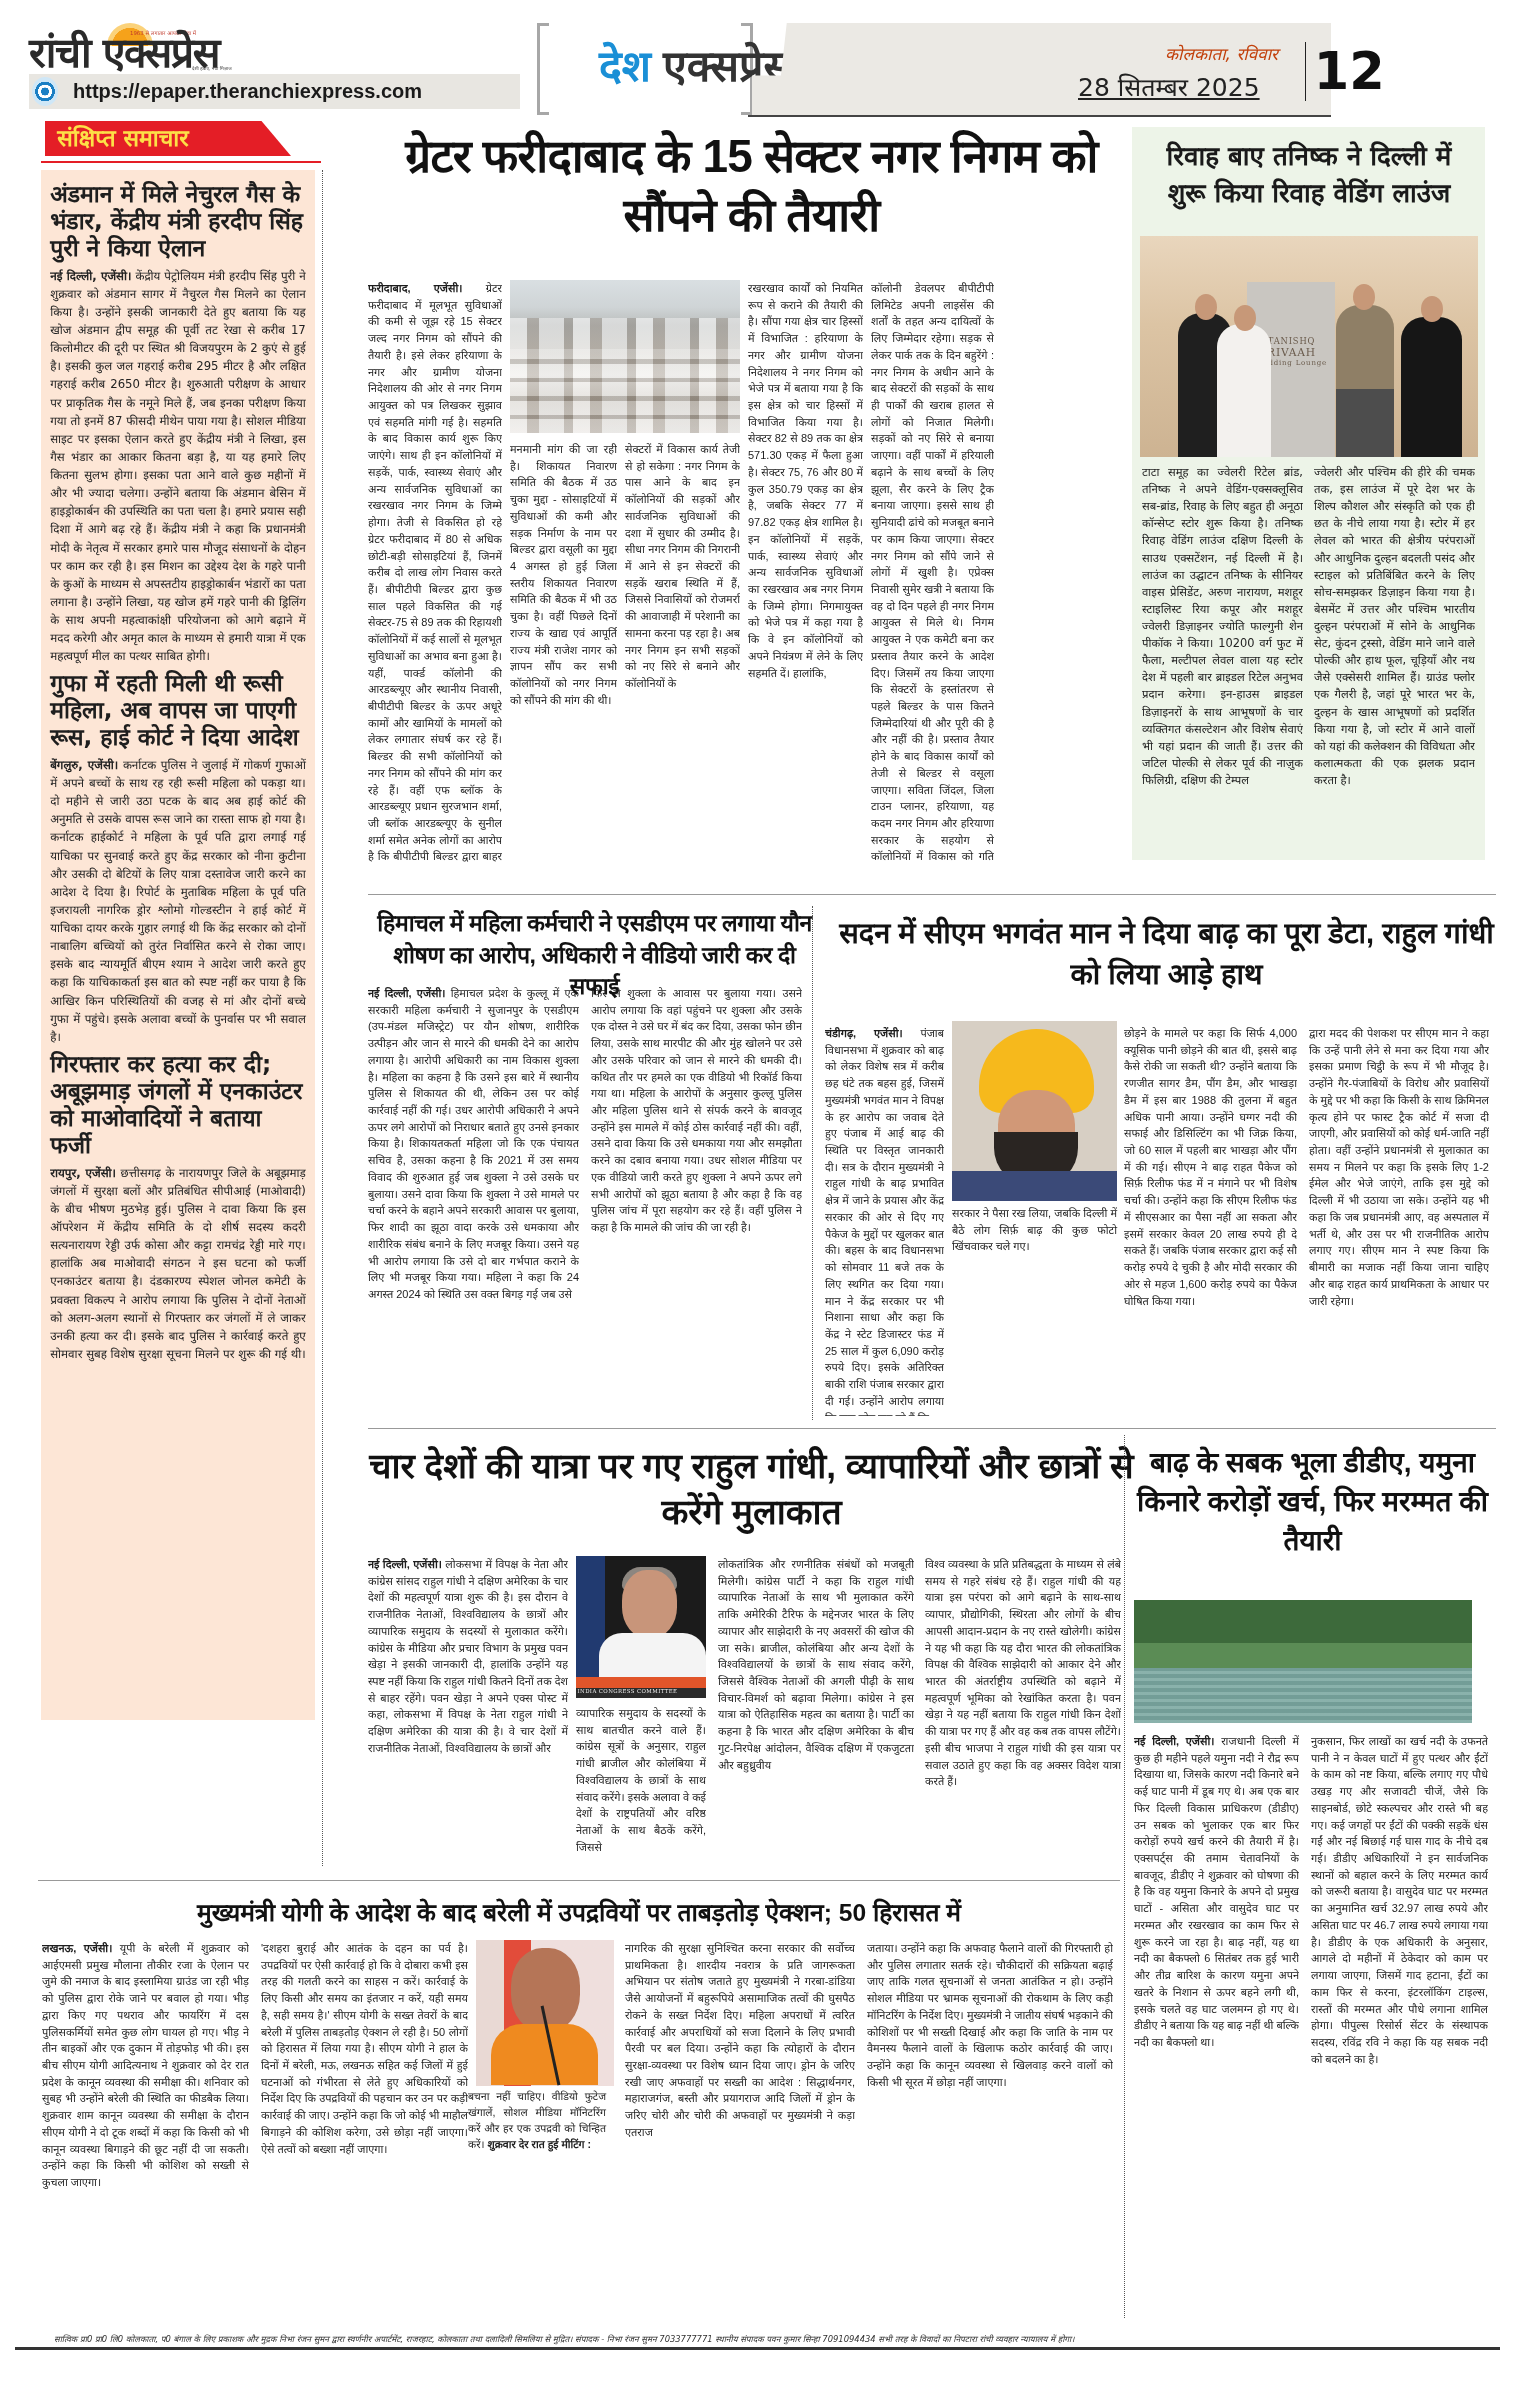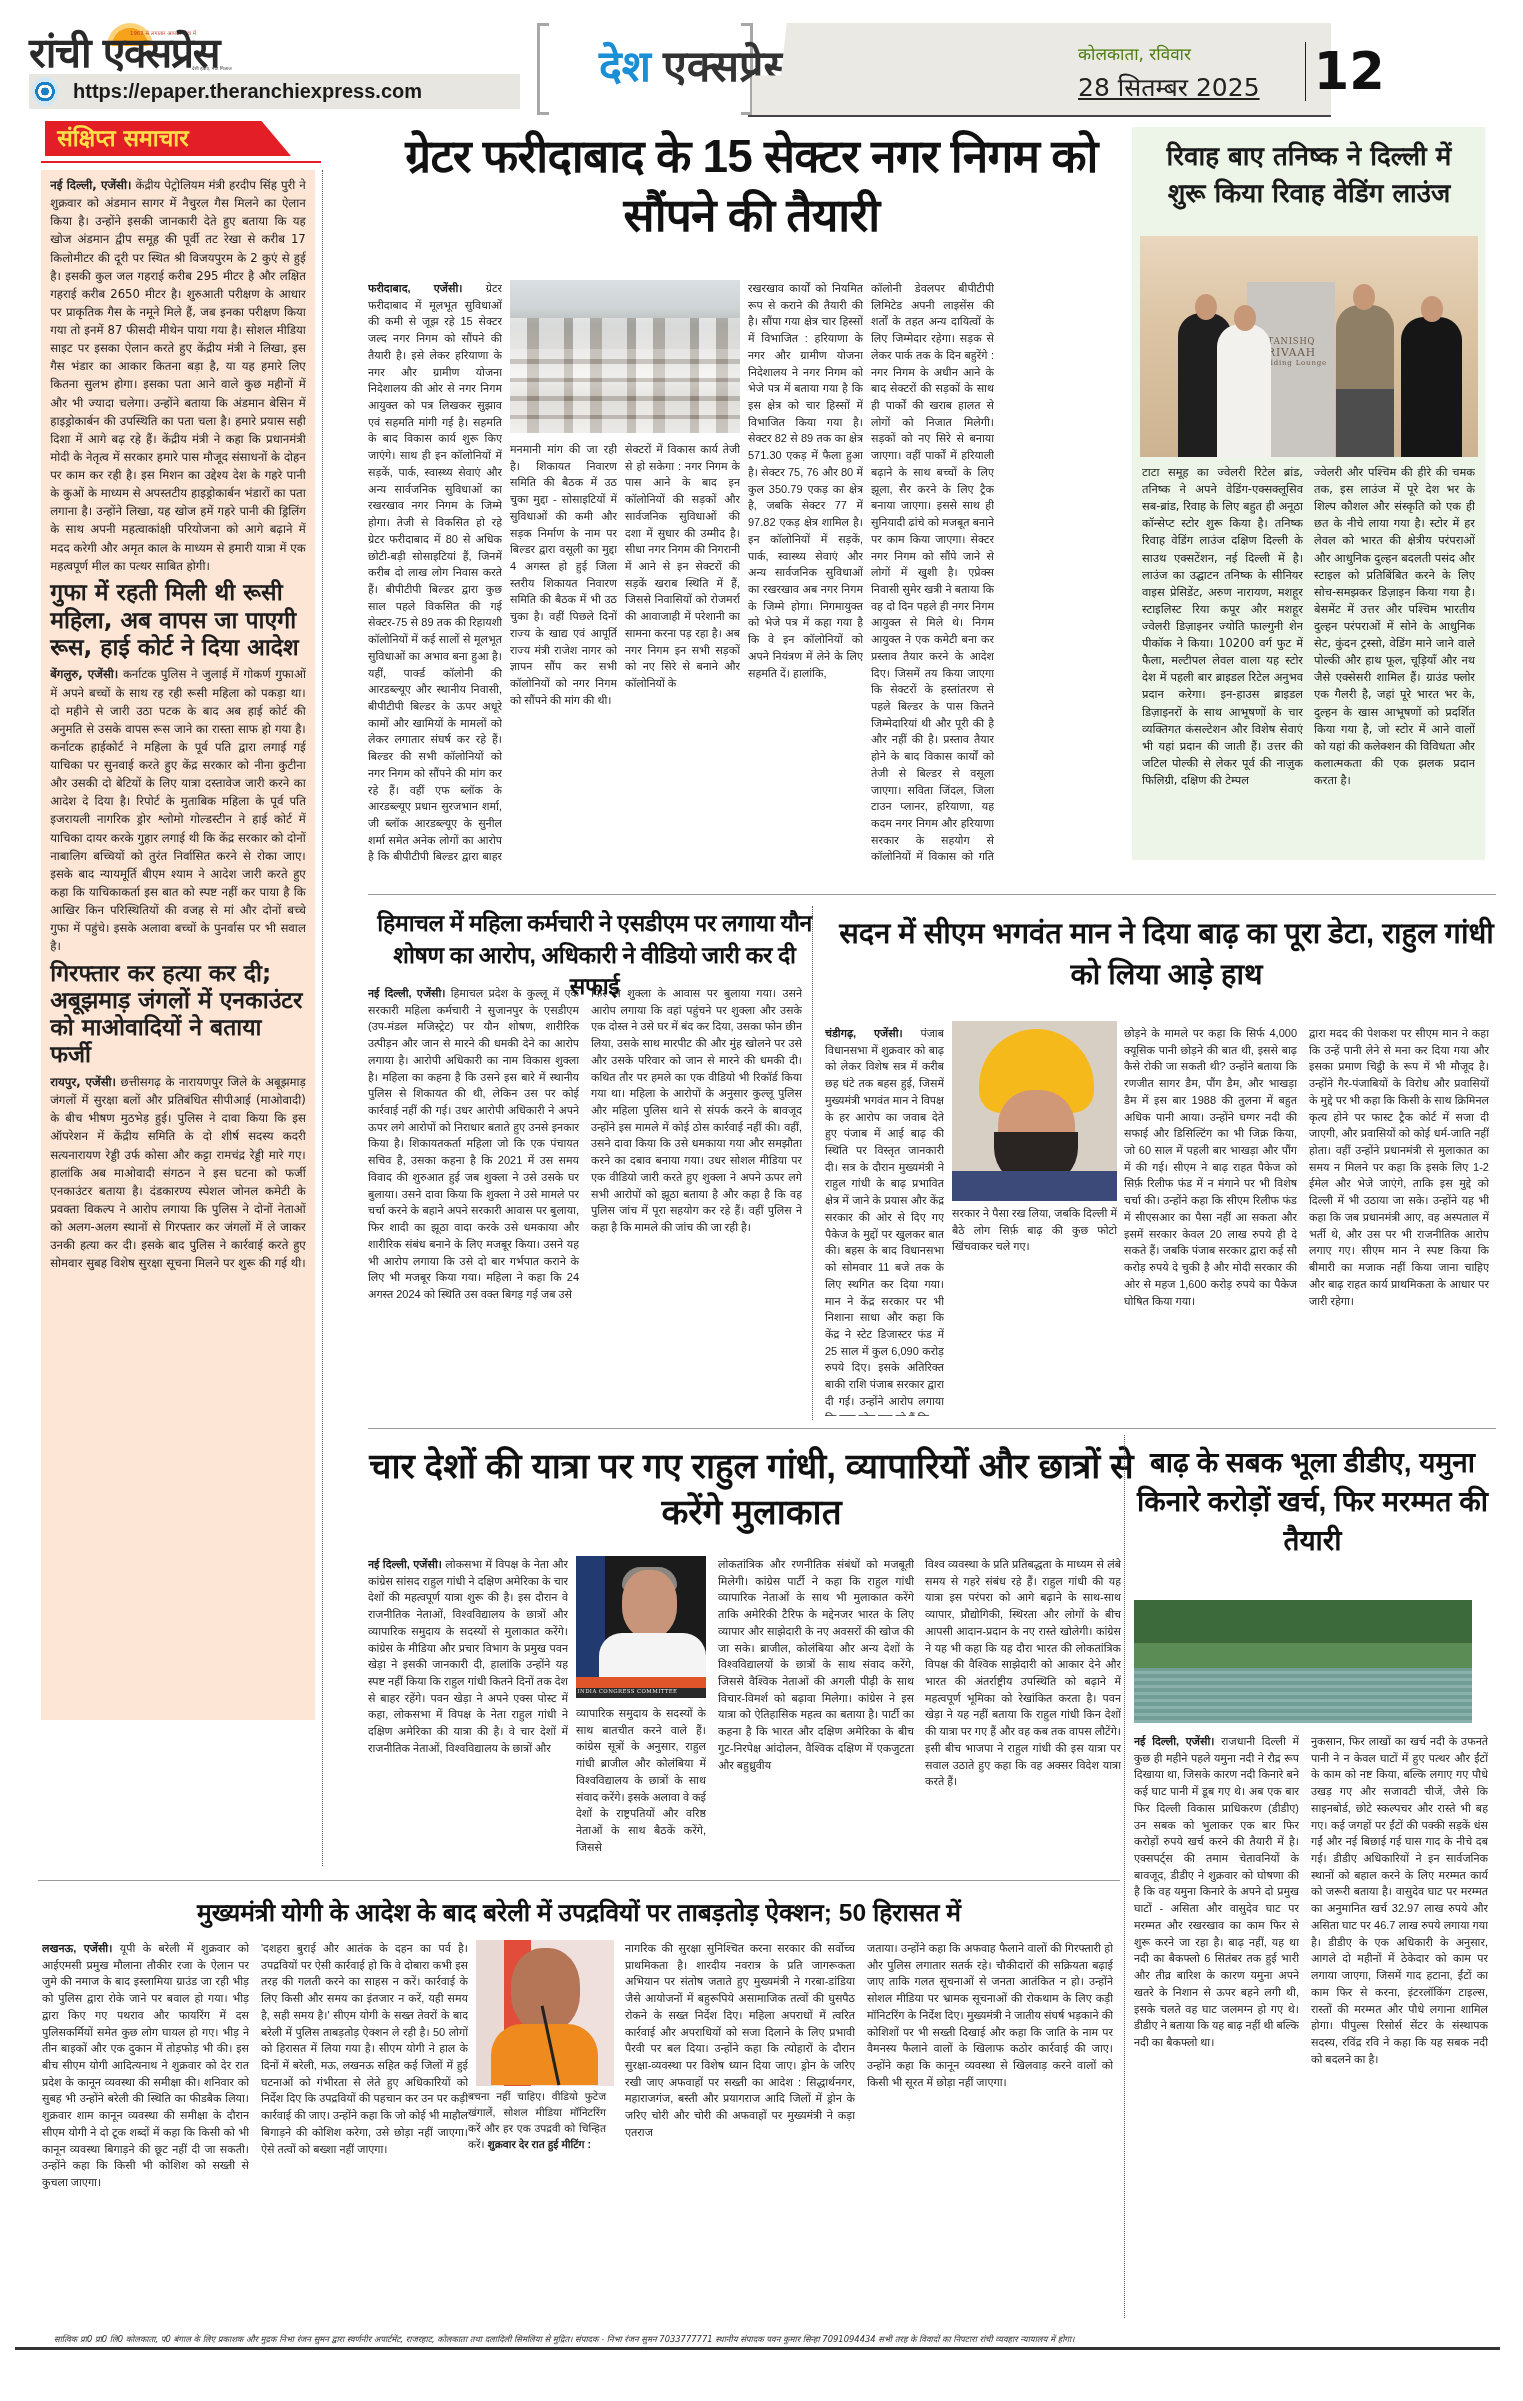--- a/index.html
+++ b/index.html
@@ -15,21 +15,21 @@
   .url-icon { left: 32px; top: 77px; width: 26px; height: 29px; border-radius: 50%; background: radial-gradient(circle, #1b7fc4 0 20%, #fff 21% 35%, #1b7fc4 36% 50%, #cfe7f7 51% 100%); }
   .url-text { left: 63px; top: 80px; font-size: 20px; font-weight: bold; color: #1a1a1a; font-family: "Liberation Sans", sans-serif; margin-left: 10px; }
   .section-bracket { top: 23px; width: 12.3px; height: 92px; border: 3.8px solid #a7a7a7; }
   .section-bracket.l { left: 537px; border-right: none; }
   .section-bracket.r { left: 741px; border-left: none; }
   .section-title { left: 599px; top: 35px; font-size: 43px; font-weight: bold; font-family: "Liberation Sans", sans-serif; }
   .section-title .blue { color: #1a8fd6; }
   .section-title .dark { color: #333; }
   .dateline-bg { left: 752px; top: 23px; width: 579px; height: 92px; background: #ebe9e4; clip-path: polygon(6% 0, 100% 0, 100% 100%, 0 100%, 0 57%, 5% 57%); }
   .dateline-rule { left: 748px; top: 115px; width: 583px; height: 2.3px; background: #444; }
-  .dateline-city { left: 1078px; top: 42px; font-size: 17px; color: #4d7c0f; width: 200px; }
+  .dateline-city { left: 1078px; top: 42px; font-size: 17px; color: #c2410c; text-align: right; width: 200px; font-style: italic; }
   .dateline-date { left: 1078px; top: 69px; font-size: 25px; color: #222; text-align: left; width: 200px; text-decoration: underline; }
   .page-num { left: 1305px; top: 42px; font-size: 51px; font-weight: bold; color: #111; border-left: 1.5px solid #222; padding-left: 7.7px; }
   
   .brief-tag { left: 45px; top: 121px; width: 246px; height: 35px; background: #e41e26; clip-path: polygon(0 0, 88% 0, 100% 100%, 0 100%); color: #fde047; font-size: 23px; font-weight: bold; padding-left: 12.3px; line-height: 35px; }
   .brief-rule { left: 41px; top: 161px; width: 280px; height: 2.3px; background: #e41e26; }
   .brief-col { left: 41px; top: 170px; width: 274px; height: 1550px; background: #fde6d6; padding: 6.1px 9.2px; }
   .brief-col h2 { font-size: 23px; font-weight: bold; line-height: 1.18; margin: 4.6px 0 4.6px; color: #1e1e1e; }
   .brief-col p { font-size: 11.7px; line-height: 1.55; text-align: justify; color: #222; }
   .brief-col p b { font-weight: bold; }
   .vdots { width: 0; border-left: 1.5px dotted #555; }
@@ -108,20 +108,21 @@
 <div class="abs dateline-bg"></div>
 <div class="abs dateline-rule"></div>
 <div class="abs dateline-city">कोलकाता, रविवार</div>
 <div class="abs dateline-date">28 सितम्बर 2025</div>
 <div class="abs page-num">12</div>
 
 <div class="abs brief-tag">संक्षिप्त समाचार</div>
 <div class="abs brief-rule"></div>
 <div class="abs brief-col">
   <article>
+    <h2>अंडमान में मिले नेचुरल गैस के भंडार, केंद्रीय मंत्री हरदीप सिंह पुरी ने किया ऐलान</h2>
     <p><b>नई दिल्ली, एजेंसी।</b> <span>केंद्रीय पेट्रोलियम मंत्री हरदीप सिंह पुरी ने शुक्रवार को अंडमान सागर में नैचुरल गैस मिलने का ऐलान किया है। उन्होंने इसकी जानकारी देते हुए बताया कि यह खोज अंडमान द्वीप समूह की पूर्वी तट रेखा से करीब 17 किलोमीटर की दूरी पर स्थित श्री विजयपुरम के 2 कुएं से हुई है। इसकी कुल जल गहराई करीब 295 मीटर है और लक्षित गहराई करीब 2650 मीटर है। शुरुआती परीक्षण के आधार पर प्राकृतिक गैस के नमूने मिले हैं, जब इनका परीक्षण किया गया तो इनमें 87 फीसदी मीथेन पाया गया है। सोशल मीडिया साइट पर इसका ऐलान करते हुए केंद्रीय मंत्री ने लिखा, इस गैस भंडार का आकार कितना बड़ा है, या यह हमारे लिए कितना सुलभ होगा। इसका पता आने वाले कुछ महीनों में और भी ज्यादा चलेगा। उन्होंने बताया कि अंडमान बेसिन में हाइड्रोकार्बन की उपस्थिति का पता चला है। हमारे प्रयास सही दिशा में आगे बढ़ रहे हैं। केंद्रीय मंत्री ने कहा कि प्रधानमंत्री मोदी के नेतृत्व में सरकार हमारे पास मौजूद संसाधनों के दोहन पर काम कर रही है। इस मिशन का उद्देश्य देश के गहरे पानी के कुओं के माध्यम से अपस्तटीय हाइड्रोकार्बन भंडारों का पता लगाना है। उन्होंने लिखा, यह खोज हमें गहरे पानी की ड्रिलिंग के साथ अपनी महत्वाकांक्षी परियोजना को आगे बढ़ाने में मदद करेगी और अमृत काल के माध्यम से हमारी यात्रा में एक महत्वपूर्ण मील का पत्थर साबित होगी।</span></p>
   </article>
   <article>
     <h2>गुफा में रहती मिली थी रूसी महिला, अब वापस जा पाएगी रूस, हाई कोर्ट ने दिया आदेश</h2>
     <p><b>बेंगलुरु, एजेंसी।</b> <span>कर्नाटक पुलिस ने जुलाई में गोकर्ण गुफाओं में अपने बच्चों के साथ रह रही रूसी महिला को पकड़ा था। दो महीने से जारी उठा पटक के बाद अब हाई कोर्ट की अनुमति से उसके वापस रूस जाने का रास्ता साफ हो गया है। कर्नाटक हाईकोर्ट ने महिला के पूर्व पति द्वारा लगाई गई याचिका पर सुनवाई करते हुए केंद्र सरकार को नीना कुटीना और उसकी दो बेटियों के लिए यात्रा दस्तावेज जारी करने का आदेश दे दिया है। रिपोर्ट के मुताबिक महिला के पूर्व पति इजरायली नागरिक ड्रोर श्लोमो गोल्डस्टीन ने हाई कोर्ट में याचिका दायर करके गुहार लगाई थी कि केंद्र सरकार को दोनों नाबालिग बच्चियों को तुरंत निर्वासित करने से रोका जाए। इसके बाद न्यायमूर्ति बीएम श्याम ने आदेश जारी करते हुए कहा कि याचिकाकर्ता इस बात को स्पष्ट नहीं कर पाया है कि आखिर किन परिस्थितियों की वजह से मां और दोनों बच्चे गुफा में पहुंचे। इसके अलावा बच्चों के पुनर्वास पर भी सवाल है।</span></p>
   </article>
   <article>
     <h2>गिरफ्तार कर हत्या कर दी; अबूझमाड़ जंगलों में एनकाउंटर को माओवादियों ने बताया फर्जी</h2>
     <p><b>रायपुर, एजेंसी।</b> <span>छत्तीसगढ़ के नारायणपुर जिले के अबूझमाड़ जंगलों में सुरक्षा बलों और प्रतिबंधित सीपीआई (माओवादी) के बीच भीषण मुठभेड़ हुई। पुलिस ने दावा किया कि इस ऑपरेशन में केंद्रीय समिति के दो शीर्ष सदस्य कदरी सत्यनारायण रेड्डी उर्फ कोसा और कट्टा रामचंद्र रेड्डी मारे गए। हालांकि अब माओवादी संगठन ने इस घटना को फर्जी एनकाउंटर बताया है। दंडकारण्य स्पेशल जोनल कमेटी के प्रवक्ता विकल्प ने आरोप लगाया कि पुलिस ने दोनों नेताओं को अलग-अलग स्थानों से गिरफ्तार कर जंगलों में ले जाकर उनकी हत्या कर दी। इसके बाद पुलिस ने कार्रवाई करते हुए सोमवार सुबह विशेष सुरक्षा सूचना मिलने पर शुरू की गई थी।</span></p>
   </article>

